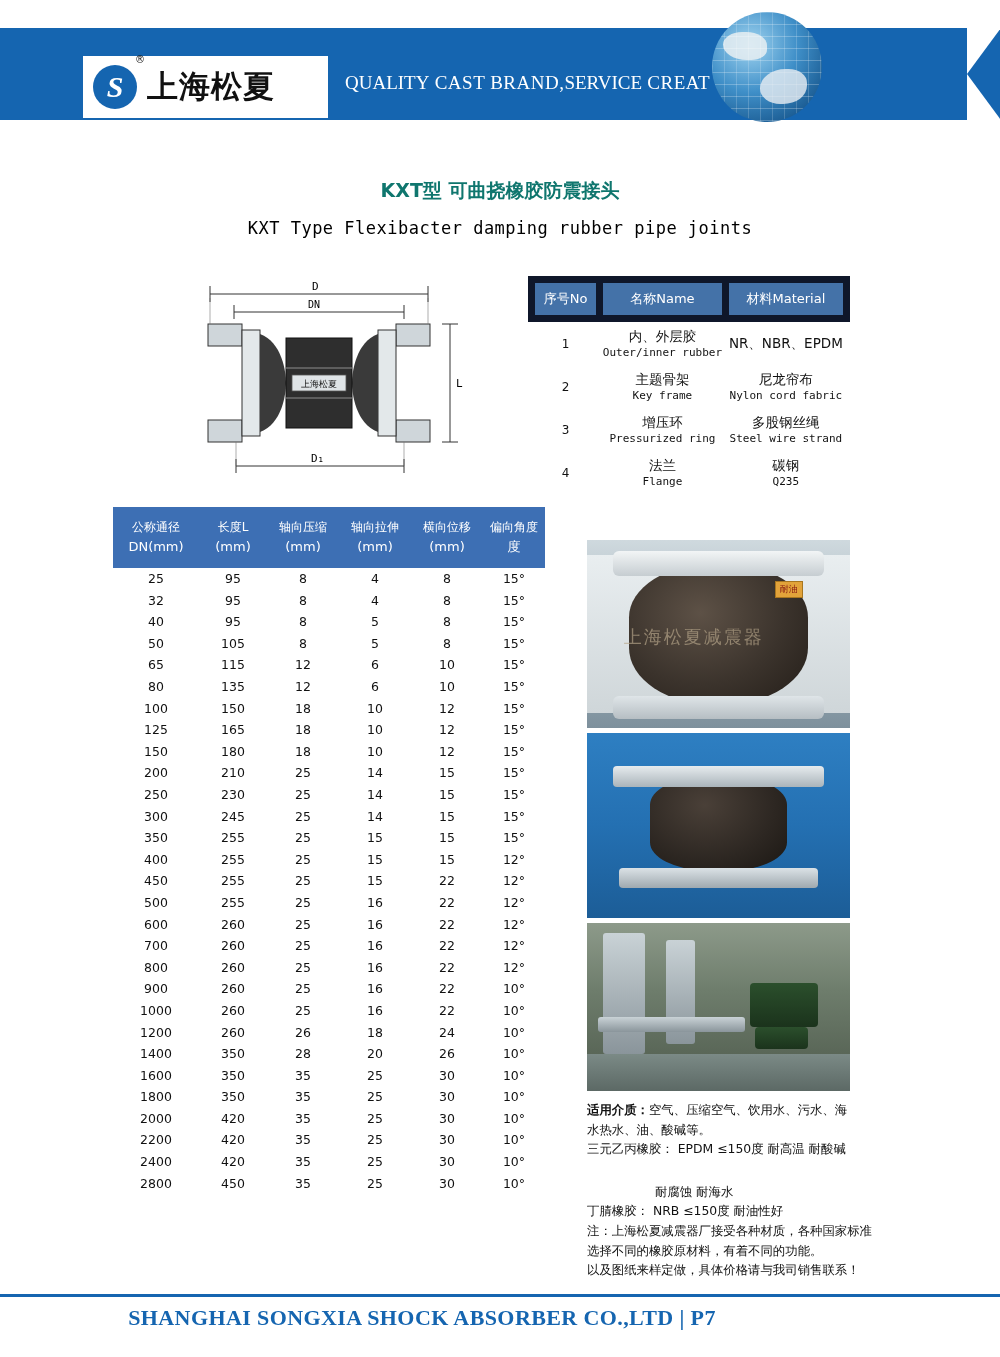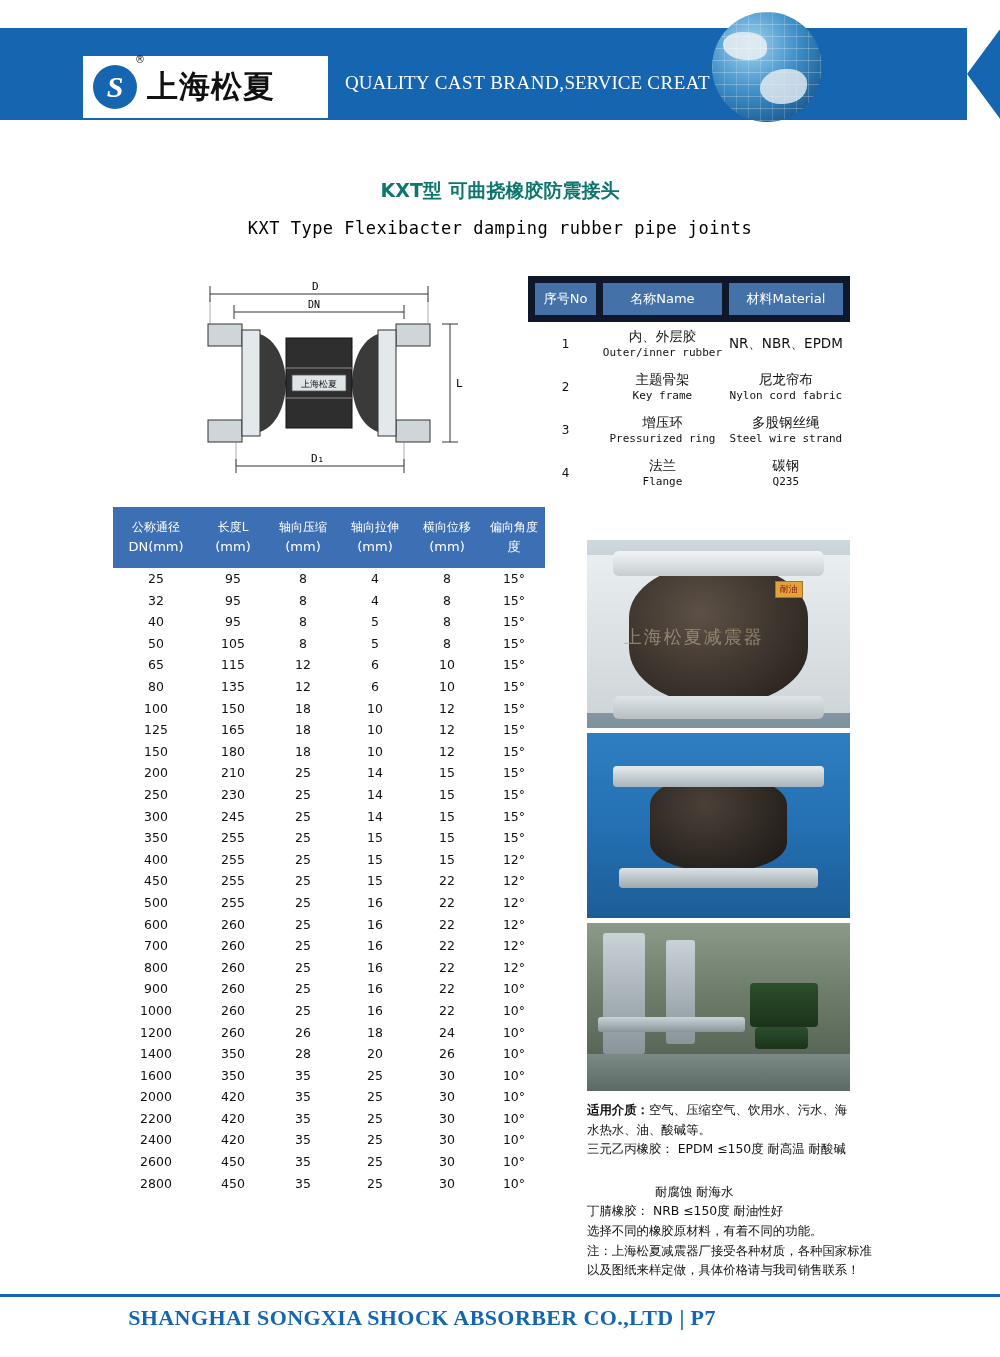--- a/index.html
+++ b/index.html
@@ -606,46 +606,46 @@
       </tr>
       <tr>
         <td>1600</td>
         <td>350</td>
         <td>35</td>
         <td>25</td>
         <td>30</td>
         <td>10°</td>
       </tr>
       <tr>
+        <td>1800</td>
+        <td>350</td>
+        <td>35</td>
+        <td>25</td>
+        <td>30</td>
+        <td>10°</td>
+      </tr>
+      <tr>
         <td>2000</td>
         <td>420</td>
         <td>35</td>
         <td>25</td>
         <td>30</td>
         <td>10°</td>
       </tr>
       <tr>
         <td>2200</td>
         <td>420</td>
         <td>35</td>
         <td>25</td>
         <td>30</td>
         <td>10°</td>
       </tr>
       <tr>
         <td>2400</td>
         <td>420</td>
-        <td>35</td>
-        <td>25</td>
-        <td>30</td>
-        <td>10°</td>
-      </tr>
-      <tr>
-        <td>2600</td>
-        <td>450</td>
         <td>35</td>
         <td>25</td>
         <td>30</td>
         <td>10°</td>
       </tr>
       <tr>
         <td>2800</td>
         <td>450</td>
         <td>35</td>
         <td>25</td>
@@ -683,22 +683,22 @@
 </div>
 
 <div class="notes">
   <div>
     <b>适用介质：</b><span>空气、压缩空气、饮用水、污水、海</span>
   </div>
   <div>水热水、油、酸碱等。</div>
   <div>三元乙丙橡胶：  EPDM  ≤150度 耐高温 耐酸碱</div>
   <div class="indent">耐腐蚀 耐海水</div>
   <div>丁腈橡胶：  NRB  ≤150度 耐油性好</div>
+  <div>注：上海松夏减震器厂接受各种材质，各种国家标准</div>
   <div>选择不同的橡胶原材料，有着不同的功能。</div>
-  <div>注：上海松夏减震器厂接受各种材质，各种国家标准</div>
   <div>以及图纸来样定做，具体价格请与我司销售联系！</div>
 </div>
 
 <div class="footer-rule"></div>
 <div class="footer">
   <span>SHANGHAI SONGXIA SHOCK ABSORBER CO.,LTD</span>
   <span>|</span>
   <span class="page">P7</span>
 </div>
 

